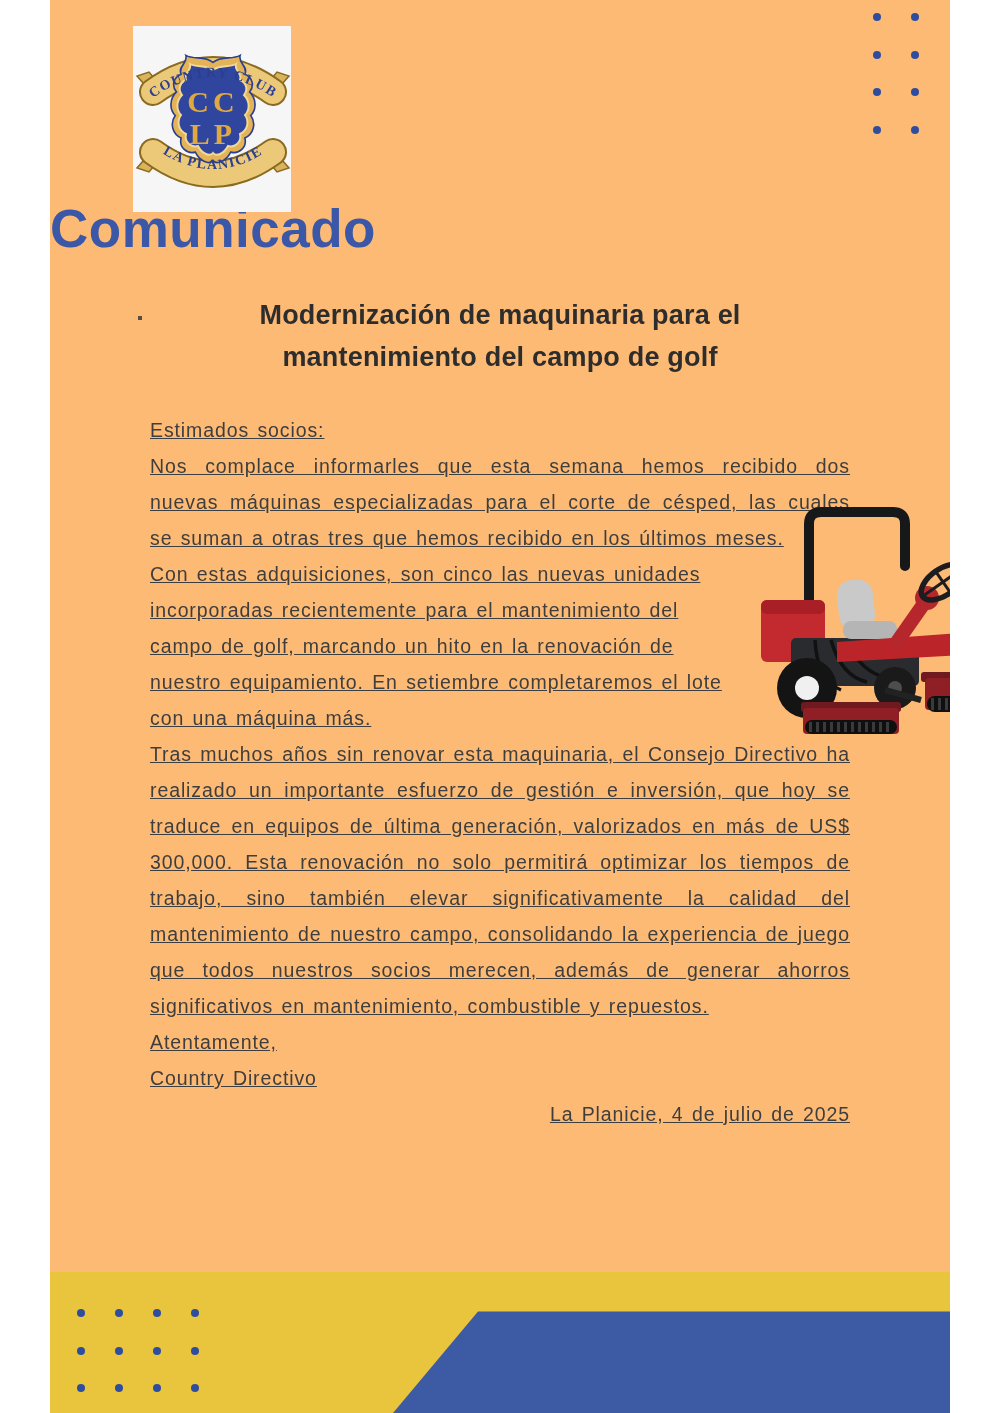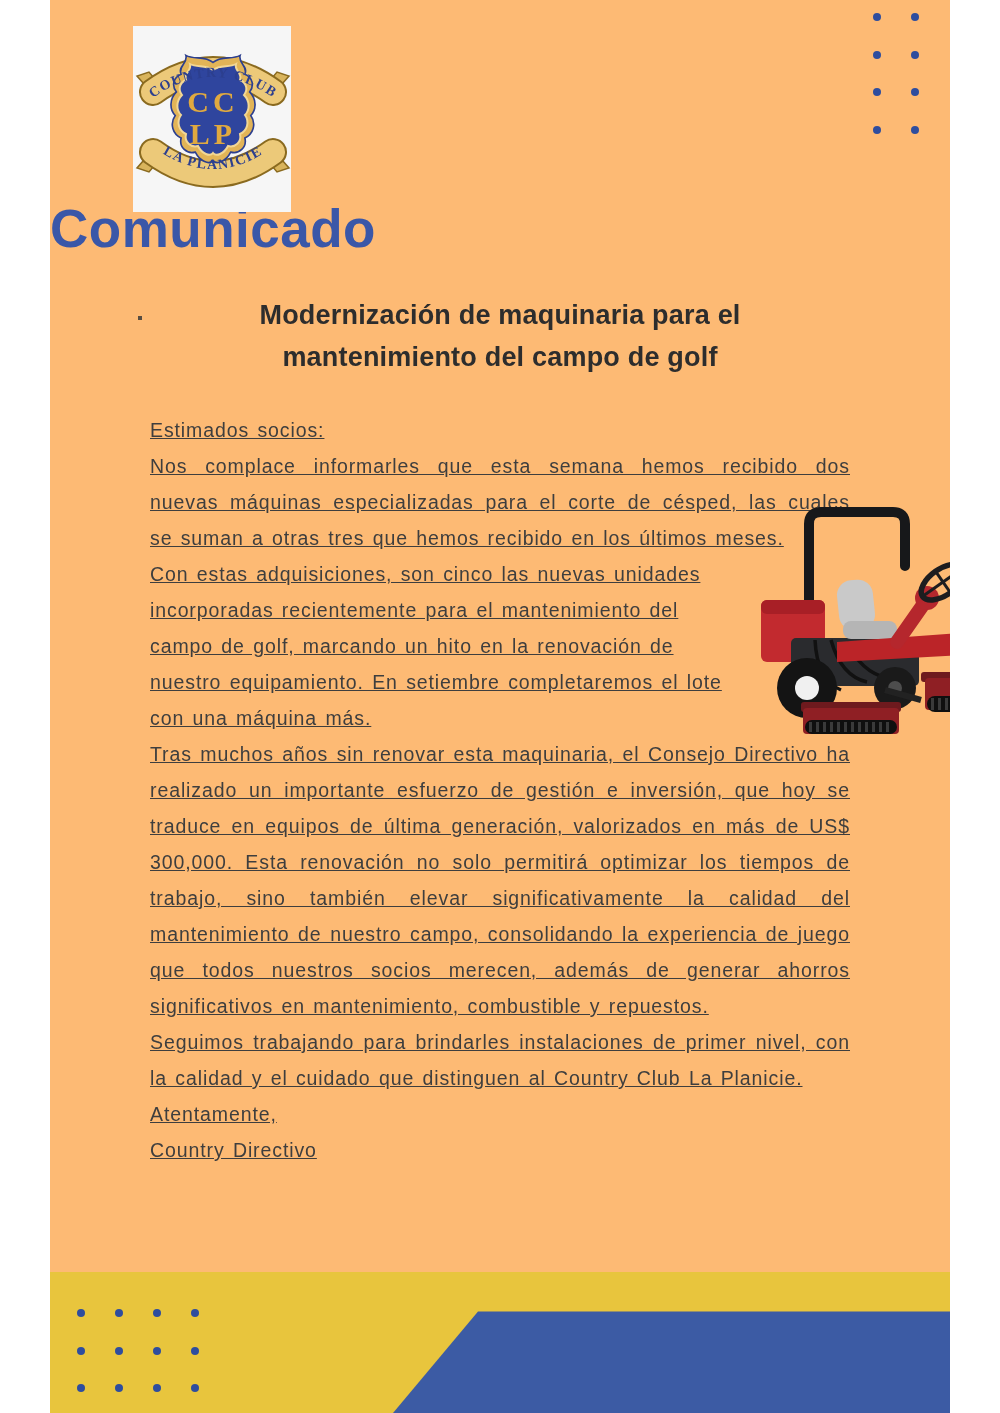--- a/index.html
+++ b/index.html
@@ -136,23 +136,23 @@
 
   <h1 class="title" style="color: rgb(58, 87, 168);">Comunicado</h1>
   <div class="stray-mark"></div>
   <h2 class="subtitle">Modernización de maquinaria para el mantenimiento del campo de golf</h2>
 
   <div class="content">
     <p class="p-salutation">Estimados socios:</p>
     <p class="p1">Nos complace informarles que esta semana hemos recibido dos nuevas máquinas especializadas para el corte de césped, las cuales se suman a otras tres que hemos recibido en los últimos meses.</p>
     <p class="p2">Con estas adquisiciones, son cinco las nuevas unidades incorporadas recientemente para el mantenimiento del campo de golf, marcando un hito en la renovación de nuestro equipamiento.  En setiembre completaremos el lote con una máquina más.</p>
     <p class="p3">Tras muchos años sin renovar esta maquinaria, el Consejo Directivo ha realizado un importante esfuerzo de gestión e inversión, que hoy se traduce en equipos de última generación, valorizados en más de US$ 300,000. Esta renovación no solo permitirá optimizar los tiempos de trabajo, sino también elevar significativamente la calidad del mantenimiento de nuestro campo, consolidando la experiencia de juego que todos nuestros socios merecen, además de generar ahorros significativos en mantenimiento, combustible y repuestos.</p>
-    <p class="p4">Seguimos trabajando para brindarles instalaciones de primer nivel, con la calidad y el cuidado que distinguen al Country Club La Planicie.</p>
     <p class="closing">Atentamente,</p>
     <p>Country Directivo</p>
+    <p class="dateline">La Planicie, 4 de julio de 2025</p>
   </div>
 
   <div class="machine">
     <svg width="272" height="250" viewBox="0 0 272 250">
 
       <path d="M64,120 L64,34 Q64,22 76,22 L148,22 Q160,22 160,34 L160,76" stroke="#17181a" stroke-width="10" fill="none" stroke-linecap="round"></path>
 
       <rect x="16" y="110" width="64" height="62" rx="6" fill="#c22a2f"></rect>
       <rect x="16" y="110" width="64" height="14" rx="6" fill="#a81f26"></rect>
 

